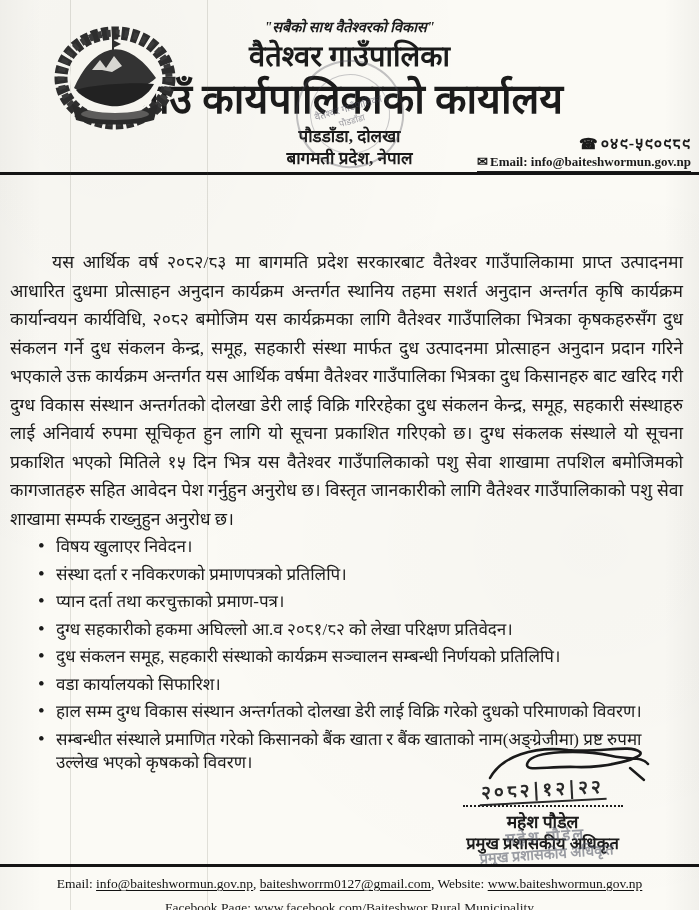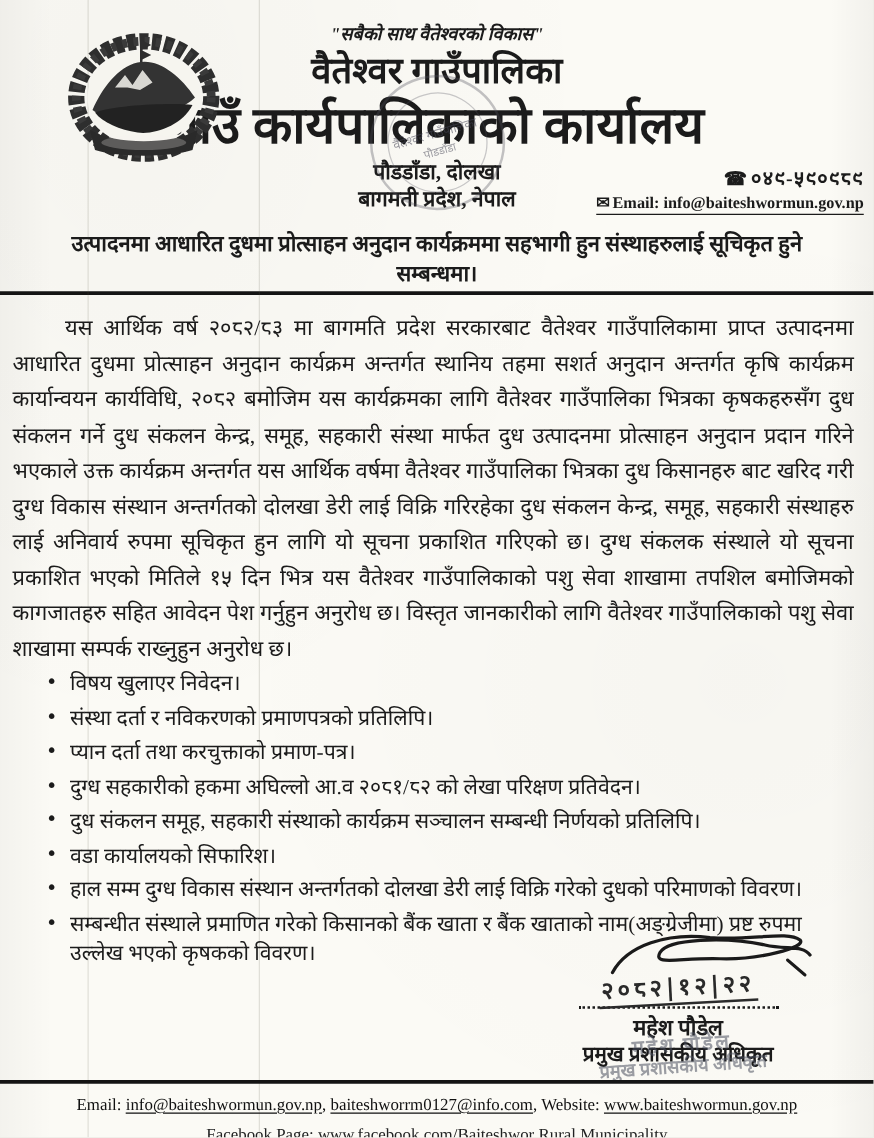--- a/index.html
+++ b/index.html
@@ -115,24 +115,20 @@
   <div class="contact">
     <div class="phone-line">
       <span class="phone-icon">☎</span><span>०४९-५९०९८९</span>
     </div>
     <div class="email-line">
       <span class="mail-icon">✉</span><span>Email:</span>
       <span>info@baiteshwormun.gov.np</span>
     </div>
   </div>
 
-  <div class="subject">
-    <div class="l1">उत्पादनमा आधारित दुधमा प्रोत्साहन अनुदान कार्यक्रममा सहभागी हुन संस्थाहरुलाई सूचिकृत हुने</div>
-    <div class="l2">सम्बन्धमा।</div>
-  </div>
   <div class="rule"></div>
 
   <div class="content">
     <p class="body-par">यस आर्थिक वर्ष २०८२/८३ मा बागमति प्रदेश सरकारबाट वैतेश्वर गाउँपालिकामा प्राप्त उत्पादनमा आधारित दुधमा प्रोत्साहन अनुदान कार्यक्रम अन्तर्गत स्थानिय तहमा सशर्त अनुदान अन्तर्गत कृषि कार्यक्रम कार्यान्वयन कार्यविधि, २०८२ बमोजिम यस कार्यक्रमका लागि वैतेश्वर गाउँपालिका भित्रका कृषकहरुसँग दुध संकलन गर्ने दुध संकलन केन्द्र, समूह, सहकारी संस्था मार्फत दुध उत्पादनमा प्रोत्साहन अनुदान प्रदान गरिने भएकाले उक्त कार्यक्रम अन्तर्गत यस आर्थिक वर्षमा वैतेश्वर गाउँपालिका भित्रका दुध किसानहरु बाट खरिद गरी दुग्ध विकास संस्थान अन्तर्गतको दोलखा डेरी लाई विक्रि गरिरहेका दुध संकलन केन्द्र, समूह, सहकारी संस्थाहरु लाई अनिवार्य रुपमा सूचिकृत हुन लागि यो सूचना प्रकाशित गरिएको छ। दुग्ध संकलक संस्थाले यो सूचना प्रकाशित भएको मितिले १५ दिन भित्र यस वैतेश्वर गाउँपालिकाको पशु सेवा शाखामा तपशिल बमोजिमको कागजातहरु सहित आवेदन पेश गर्नुहुन अनुरोध छ। विस्तृत जानकारीको लागि वैतेश्वर गाउँपालिकाको पशु सेवा शाखामा सम्पर्क राख्नुहुन अनुरोध छ।</p>
     <ul class="bullets">
       <li>विषय खुलाएर निवेदन।</li>
       <li>संस्था दर्ता र नविकरणको प्रमाणपत्रको प्रतिलिपि।</li>
       <li>प्यान दर्ता तथा करचुक्ताको प्रमाण-पत्र।</li>
       <li>दुग्ध सहकारीको हकमा अघिल्लो आ.व २०८१/८२ को लेखा परिक्षण प्रतिवेदन।</li>
       <li>दुध संकलन समूह, सहकारी संस्थाको कार्यक्रम सञ्चालन सम्बन्धी निर्णयको प्रतिलिपि।</li>
@@ -156,18 +152,18 @@
     <div class="sig-stamp">
       <div class="s1">महेश पौडेल</div>
       <div class="s2">प्रमुख प्रशासकीय अधिकृत</div>
     </div>
   </div>
 
   <div class="footer">
     <div class="footer-rule"></div>
     <div class="footer-line">
       <span>Email:</span>
-      <span class="u">info@baiteshwormun.gov.np</span><span>, </span><span class="u">baiteshworrm0127@info.com</span><span>, </span><span>Website:</span>
+      <span class="u">info@baiteshwormun.gov.np</span><span>, </span><span class="u">baiteshworrm0127@gmail.com</span><span>, </span><span>Website:</span>
       <span class="u">www.baiteshwormun.gov.np</span>
     </div>
     <div class="fb-line">Facebook Page: www.facebook.com/Baiteshwor Rural Municipality</div>
   </div>
 </div>
 
 </body></html>

